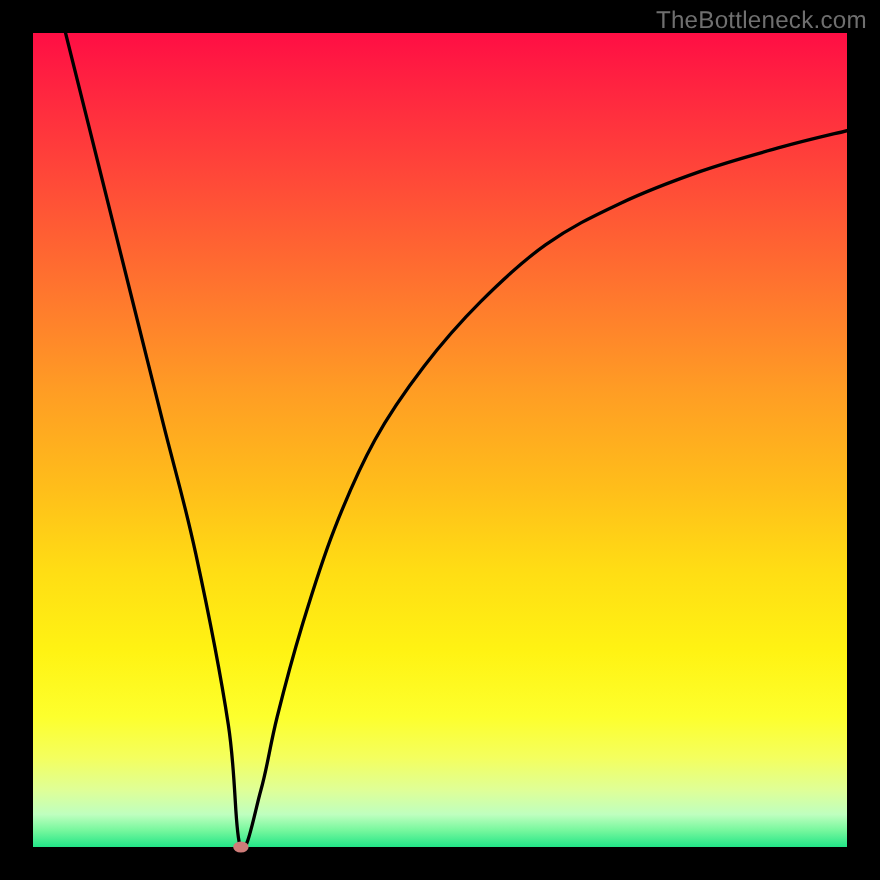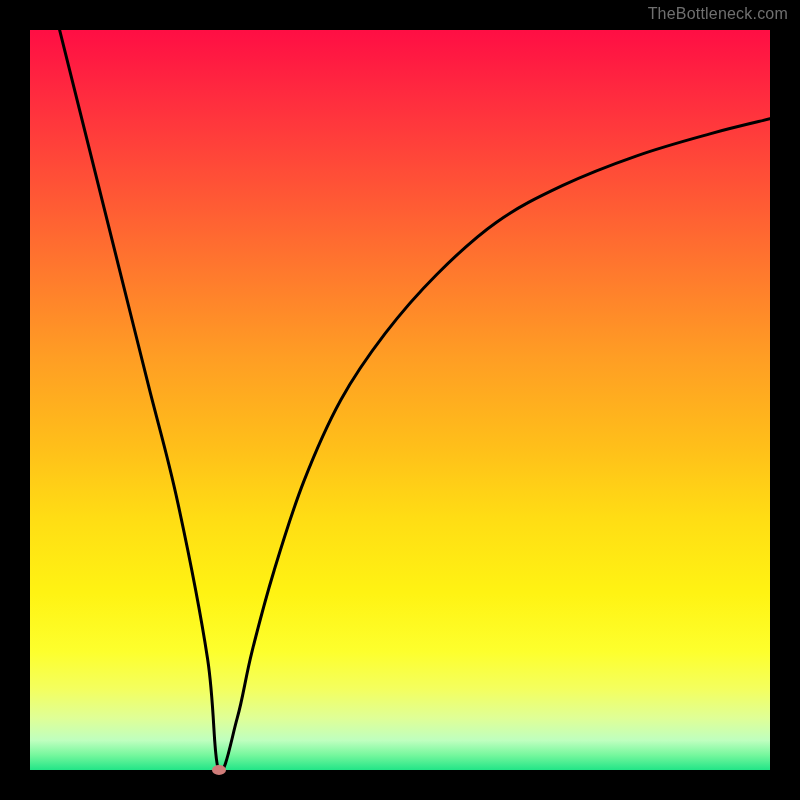--- a/index.html
+++ b/index.html
@@ -54,21 +54,21 @@
     height: 10px;
     border-radius: 50%;
     background: #cf7c79;
     transform: translate(-50%, -50%);
   }
   .attribution {
     position: absolute;
     top: 5px;
     right: 12px;
     color: #6f6f6f;
-    font-size: 16px;
+    font-size: 22px;
     letter-spacing: 0.2px;
     font-weight: 500;
   }
 </style>
 </head>
 <body>
 
 <div class="frame">
 
   <div class="attribution">TheBottleneck.com</div>

